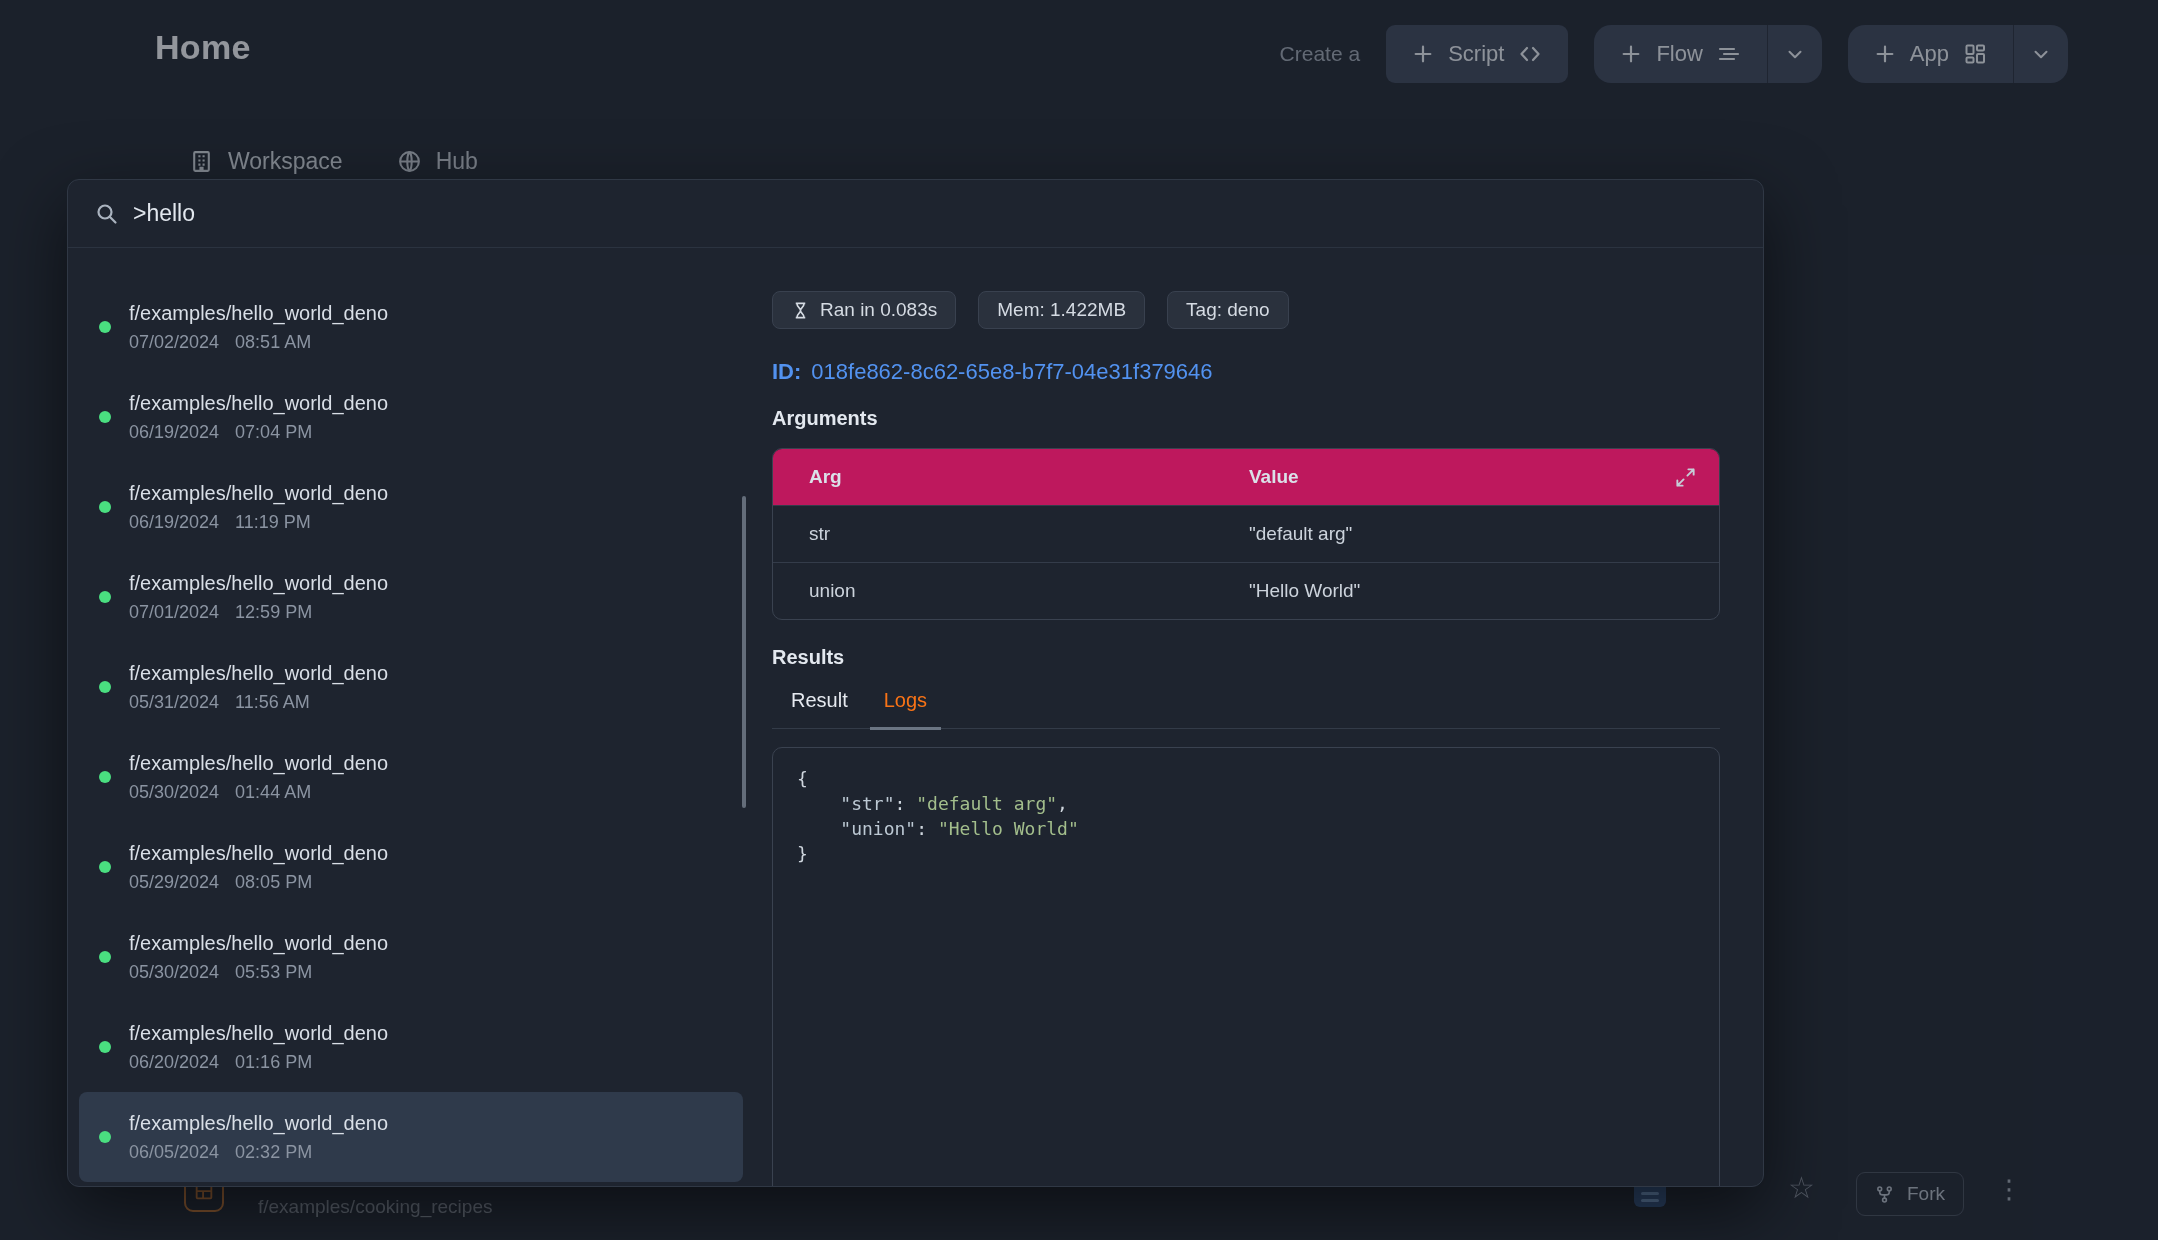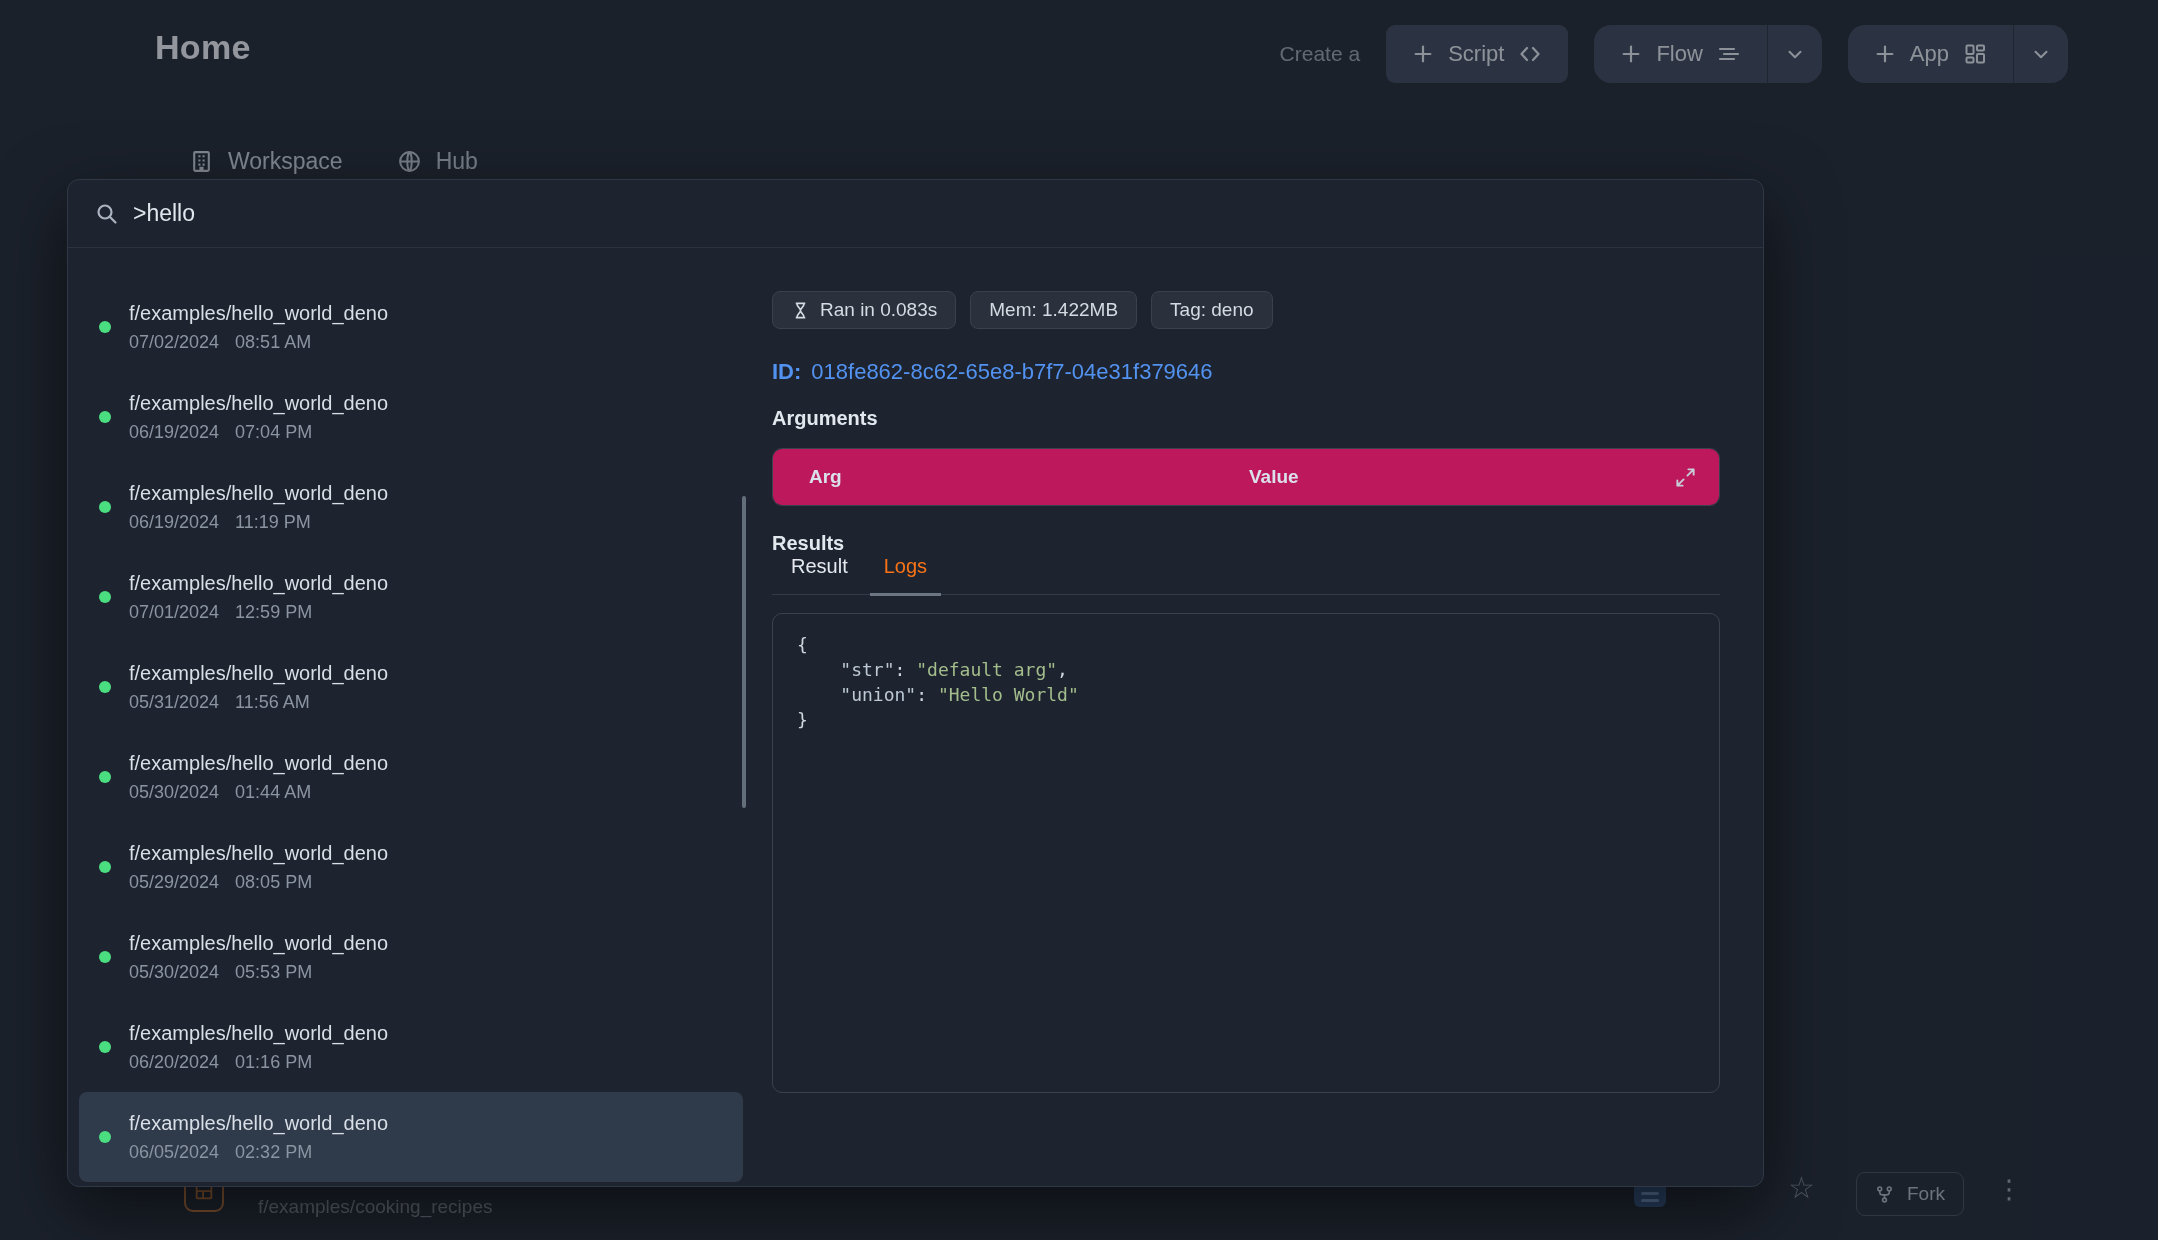--- a/index.html
+++ b/index.html
@@ -58,35 +58,35 @@
   .run-texts { display:flex; flex-direction:column; gap:7px; }
   .run-path { font-size:20px; color:#d9dfe7; }
   .run-date { font-size:18px; color:#8b94a2; display:flex; gap:16px; }
 
   .list-scrollbar { position:absolute; left:674px; top:248px; width:4px; height:312px; border-radius:2px; background:#646d7a; }
   .right-scrollbar { position:absolute; left:2001px; top:6px; width:4px; height:926px; border-radius:2px; background:#717a88; }
 
   
   .detail { flex:1; margin-left:28px; padding:43px 43px 0 0; overflow:hidden; }
 
-  .badge-row { display:flex; gap:14px; }
+  .badge-row { display:flex; gap:22px; }
   .badge { height:38px; display:flex; align-items:center; gap:10px; padding:0 18px; background:#2a313d; border:1px solid #39414f; border-radius:8px; font-size:19px; color:#d5dbe3; }
 
   .id-row { margin-top:30px; font-size:22px; color:#5292f0; display:flex; gap:10px; }
   .id-label { font-weight:700; }
 
   .section-title { margin-top:22px; font-size:20px; font-weight:600; color:#e3e8ef; }
 
   .args-table { margin-top:18px; border:1px solid #3a4250; border-radius:10px; overflow:hidden; }
   .t-row { display:grid; grid-template-columns:440px 1fr 70px; align-items:center; padding-left:36px; height:57px; font-size:19px; color:#ccd3dc; border-top:1px solid #343c4a; }
   .t-head { height:56px; background:#be185d; border-top:none; font-weight:600; color:#dbe1e9; }
   .expand-cell { display:flex; justify-content:flex-end; padding-right:22px; color:#c6cdd7; cursor:pointer; }
 
   .results-title { margin-top:26px; }
-  .tabs-bar { margin-top:0; display:flex; border-bottom:1px solid #333b48; }
+  .tabs-bar { margin-top:20px; display:flex; border-bottom:1px solid #333b48; }
   .rtab { padding:0 14px 15px 14px; margin-right:8px; font-size:20px; cursor:pointer; }
   .rtab.active { color:#e6eaf0; }
   .rtab.inactive { color:#f97316; border-bottom:3px solid #6b7583; margin-bottom:-2px; }
   .rtab.active { margin-left:5px; }
 
   .code-block { margin-top:18px; border:1px solid #3a4250; border-radius:10px; height:480px; padding:18px 24px; }
   .code-line { font-family:"DejaVu Sans Mono", monospace; font-size:18px; line-height:25px; color:#cfd6de; white-space:pre; }
   .code-line.indent { padding-left:4ch; }
   .json-key { color:#bdc9d4; }
   .json-str { color:#a3be8c; }
@@ -371,20 +371,33 @@
       <div class="args-table">
         <div class="t-row t-head">
           <span>Arg</span>
           <span>Value</span>
           <span class="expand-cell">
             <svg width="23" height="23" viewBox="0 0 24 24" fill="none" stroke="currentColor" stroke-width="2" stroke-linecap="round" stroke-linejoin="round">
                 <path d="M15 3.5h5.5V9M9 20.5H3.5V15M20.5 3.5L14 10M3.5 20.5L10 14"></path>
               </svg>
           </span>
         </div>
+        <div>
+
+        <div class="t-row">
+              <span>str</span>
+              <span>"default arg"</span>
+              <span></span>
+            </div>
+            <div class="t-row">
+              <span>union</span>
+              <span>"Hello World"</span>
+              <span></span>
+            </div>
+          </div>
       </div>
 
       <div class="section-title results-title">Results</div>
 
       <div class="tabs-bar">
         <div class="rtab active">Result</div>
         <div class="rtab inactive">Logs</div>
       </div>
 
       <div class="code-block">

